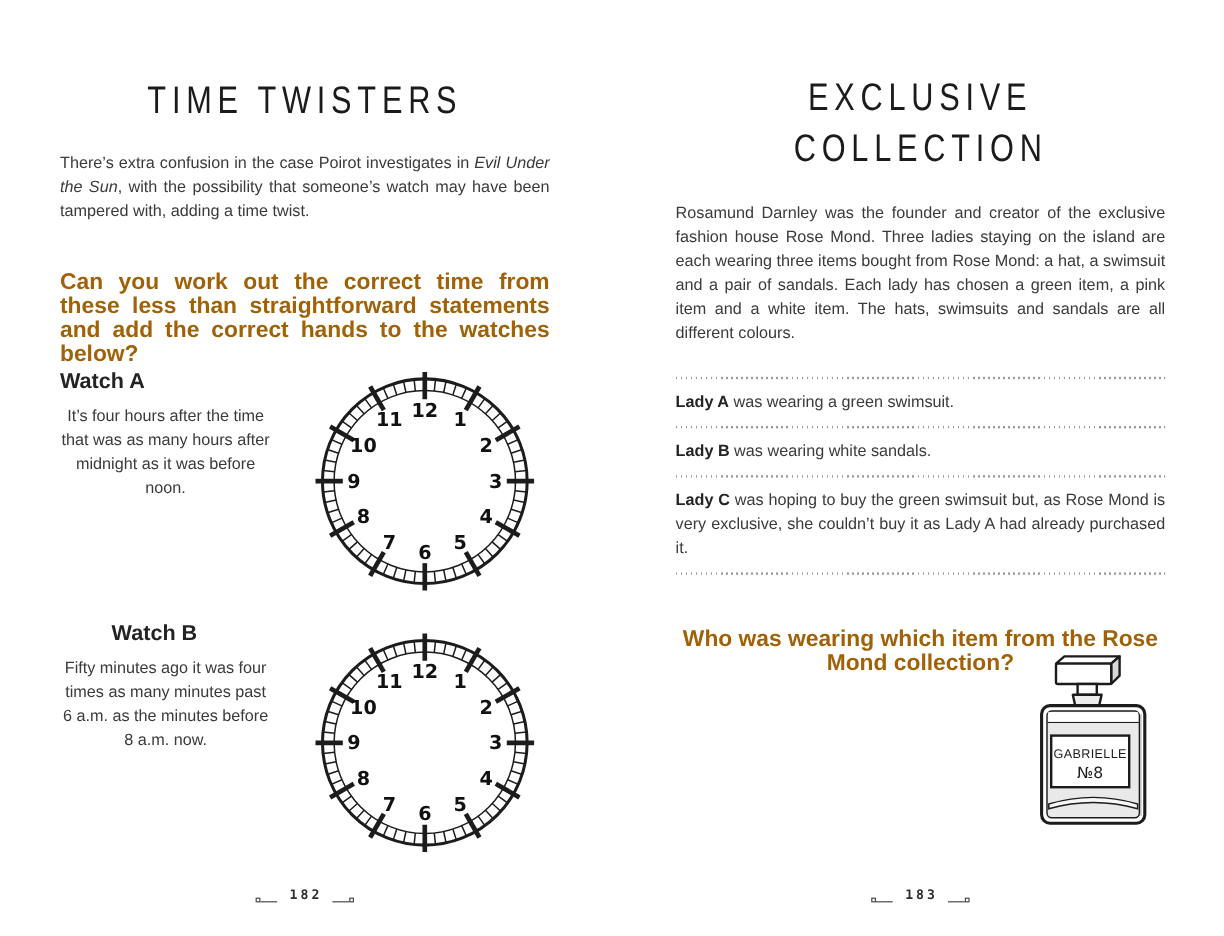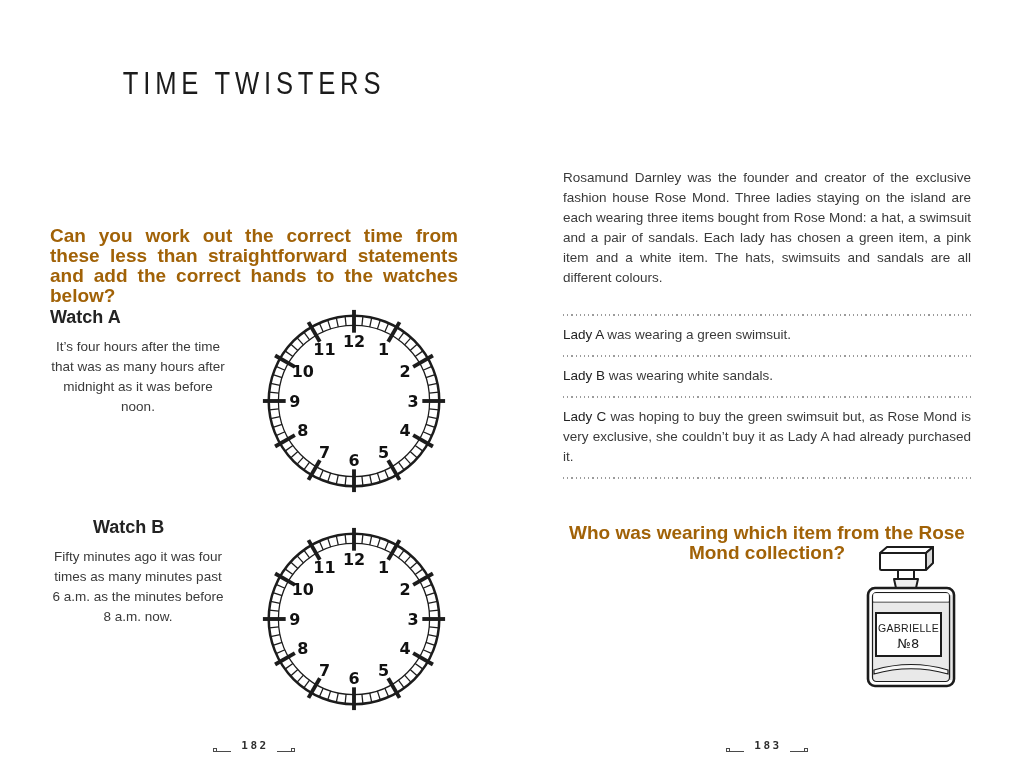--- a/index.html
+++ b/index.html
@@ -20,41 +20,42 @@
   .bold-text { position:absolute; font-size:19px; line-height:20px; color:#a16207; font-weight:700; text-align:justify;margin-top:20px; }
   .ragged { text-align:center; }
 
   .watch-heading { position:absolute; font-size:18px; line-height:18px; color:#232323; font-weight:700; }
 
   .clock { position:absolute; width:188px; height:188px; }
 
   .clue-block { position:absolute; left:0; width:408px; }
   .dotline { height:2px; background:repeating-linear-gradient(90deg,#9b9b9b 0 1.3px, transparent 1.3px 4.2px); }
   .clue { padding:9px 0 10px; font-size:13.5px; line-height:20px; color:#3a3a3a; text-align:justify; }
-  .clue strong { color:#232323; font-weight:400; }
+  .clue strong { color:#232323; font-weight:700; }
 
   .footer { position:absolute; top:739px; left:0; width:100%; display:flex; align-items:flex-end; justify-content:center; }
   .footer .sq { width:4px; height:4px; border:1px solid #4a4a4a; background:#fff; }
   .footer .dash { width:14px; height:1px; background:#4a4a4a; }
   .footer .pg { font-family:"DejaVu Sans Mono", monospace; font-size:11px; font-weight:700;
                 letter-spacing:2.5px; color:#2e2e2e; margin:0 8px 0 10px; }
 
   .perfume { position:absolute; left:295px; top:543px; width:104px; height:150px; }
 </style>
 </head>
 <body>
 
 <div class="spread">
 
   <div class="page page-left">
 
     <div class="deco-title" style="top:62px;">
       <span class="squeeze">TIME TWISTERS</span>
     </div>
 
+    <p class="body-text" style="top:126px; left:0; width:408px;"><span>There’s extra confusion in the case Poirot investigates in </span><em>Evil Under the Sun</em><span>, with the possibility that someone’s watch may have been tampered with, adding a time twist.</span></p>
 
     <p class="bold-text" style="top:206px; left:0; width:408px;">Can you work out the correct time from these less than straightforward statements and add the correct hands to the watches below?</p>
 
     <div class="watch-heading" style="top:308px; left:0;">Watch A</div>
     <p class="body-text ragged" style="top:337px; left:0; width:176px;">It’s four hours after the time that was as many hours after midnight as it was before noon.</p>
 
     <svg class="clock" style="left:210px; top:307px;" viewBox="-97 -97 194 194">
       <circle cx="0" cy="0" r="88" fill="#ffffff" stroke="#1c1c1c" stroke-width="2.6"></circle>
       <circle cx="0" cy="0" r="78" fill="none" stroke="#1c1c1c" stroke-width="1.3"></circle>
       <g class="ticks">
@@ -223,20 +224,24 @@
       <span class="sq"></span>
         <span class="dash"></span>
       <span class="pg">182</span>
       <span class="dash"></span>
         <span class="sq"></span>
     </div>
   </div>
 
   <div class="page page-right">
 
+    <div class="deco-title" style="top:60px;">
+      <span class="squeeze">EXCLUSIVE</span><br>
+      <span class="squeeze">COLLECTION</span>
+    </div>
 
     <p class="body-text" style="top:168px; left:0; width:408px;">Rosamund Darnley was the founder and creator of the exclusive fashion house Rose Mond. Three ladies staying on the island are each wearing three items bought from Rose Mond: a hat, a swimsuit and a pair of sandals. Each lady has chosen a green item, a pink item and a white item. The hats, swimsuits and sandals are all different colours.</p>
 
     <div class="clue-block" style="top:314px;">
       <div class="dotline"></div>
       <p class="clue"><strong>Lady A</strong><span> was wearing a green swimsuit.</span></p>
       <div class="dotline"></div>
       <p class="clue"><strong>Lady B</strong><span> was wearing white sandals.</span></p>
       <div class="dotline"></div>
       <p class="clue"><strong>Lady C</strong><span> was hoping to buy the green swimsuit but, as Rose Mond is very exclusive, she couldn’t buy it as Lady A had already purchased it.</span></p>

